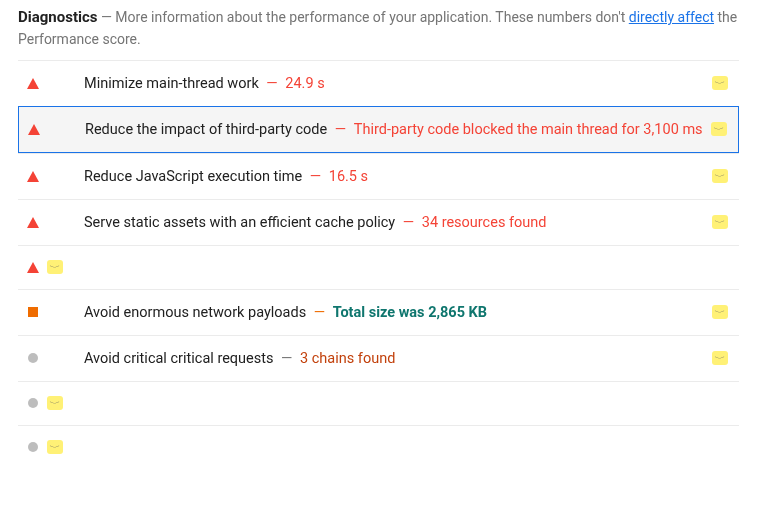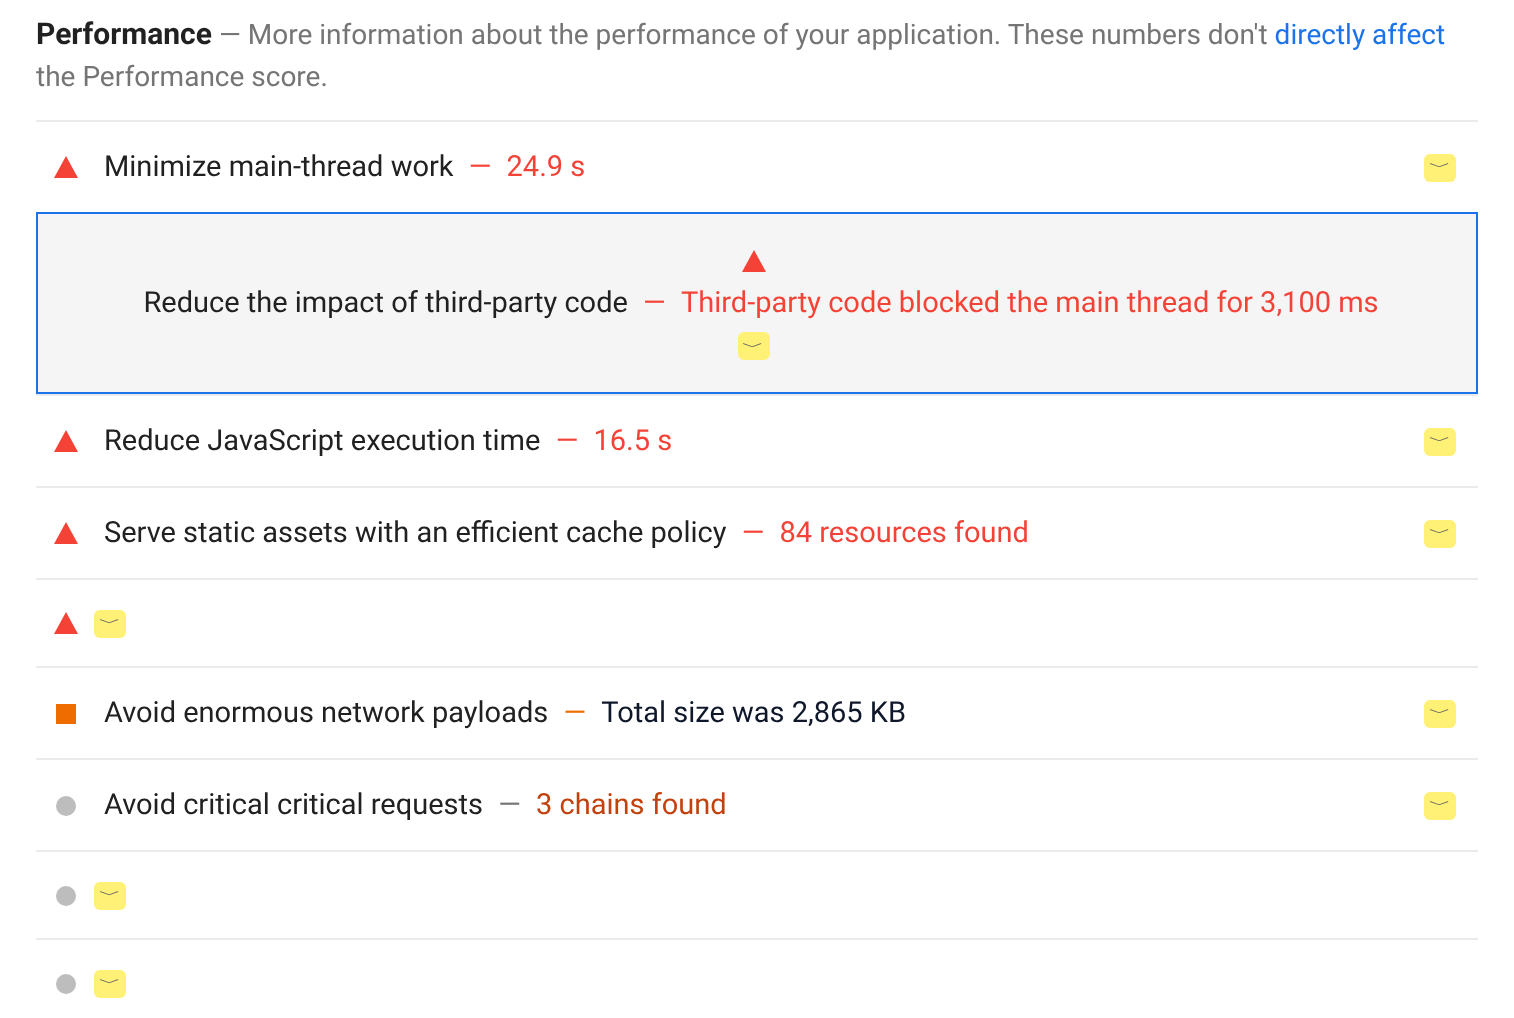--- a/index.html
+++ b/index.html
@@ -20,35 +20,35 @@
     font-weight: 700;
     font-size: 15px;
     color: #212121;
   }
   .header-desc {
     color: #757575;
     font-size: 14px;
   }
   .header-link {
     color: #1a73e8;
+    text-decoration: underline;
   }
   .row {
     display: flex;
     align-items: center;
     border-top: 1px solid #ebebeb;
     padding: 12px 8px 12px 4px;
     min-height: 44px;
     cursor: pointer;
     position: relative;
   }
   .row.selected {
     border: 1px solid #1a73e8;
     background: #f5f5f5;
     margin: 0 0;
-    flex-direction: column;
   }
   .icon-cell {
     width: 22px;
     flex: 0 0 22px;
     display: flex;
     align-items: center;
     justify-content: center;
   }
   .tri-red {
     width: 0; height: 0;
@@ -63,28 +63,29 @@
   .dot-grey {
     width: 10px; height: 10px;
     border-radius: 50%;
     background: #bdbdbd;
   }
   .text-cell {
     flex: 1;
     padding-left: 8px;
     line-height: 1.45;
     font-size: 14.5px;
+    margin-left: 32px;
   }
   .label { color: #212121; }
   .sep { padding: 0 4px; }
   .sep-red { color: #f44336; }
   .sep-orange { color: #ef6c00; }
   .sep-grey { color: #757575; }
   .val-red { color: #f44336; }
-  .val-orange { color: #0f172a; }
+  .val-orange { color: #0f766e; font-weight: bold; }
   .val-grey { color: #c2410c; }
   .chev-cell {
     width: 22px;
     flex: 0 0 22px;
     display: flex;
     align-items: center;
     justify-content: center;
     position: relative;
   }
   .chev-highlight {
@@ -97,21 +98,21 @@
     position: relative;
     font-size: 11px;
     color: #616161;
     transform: scaleY(0.7);
   }
 </style>
 </head>
 <body>
 
 <div class="header">
-  <span class="header-title">Performance</span>
+  <span class="header-title">Diagnostics</span>
   <span class="header-desc">
     <span> — More information about the performance of your application. These numbers don't </span><span class="header-link">directly affect</span><span> the Performance score.</span>
   </span>
 </div>
 
 <div id="rows">
     <div class="row">
       <div class="icon-cell">
         <div class="tri-red"></div>
       </div>
@@ -138,21 +139,21 @@
       <div class="text-cell"><span class="label">Reduce JavaScript execution time</span><span class="sep sep-red"> — </span><span class="val-red">16.5 s</span></div>
       <div class="chev-cell">
         <div class="chev-highlight"></div>
         <div class="chev">﹀</div>
       </div>
     </div>
     <div class="row">
       <div class="icon-cell">
         <div class="tri-red"></div>
       </div>
-      <div class="text-cell"><span class="label">Serve static assets with an efficient cache policy</span><span class="sep sep-red"> — </span><span class="val-red">84 resources found</span></div>
+      <div class="text-cell"><span class="label">Serve static assets with an efficient cache policy</span><span class="sep sep-red"> — </span><span class="val-red">34 resources found</span></div>
       <div class="chev-cell">
         <div class="chev-highlight"></div>
         <div class="chev">﹀</div>
       </div>
     </div>
     <div class="row">
       <div class="icon-cell">
         <div class="tri-red"></div>
       </div>
       <div class="chev-cell">

